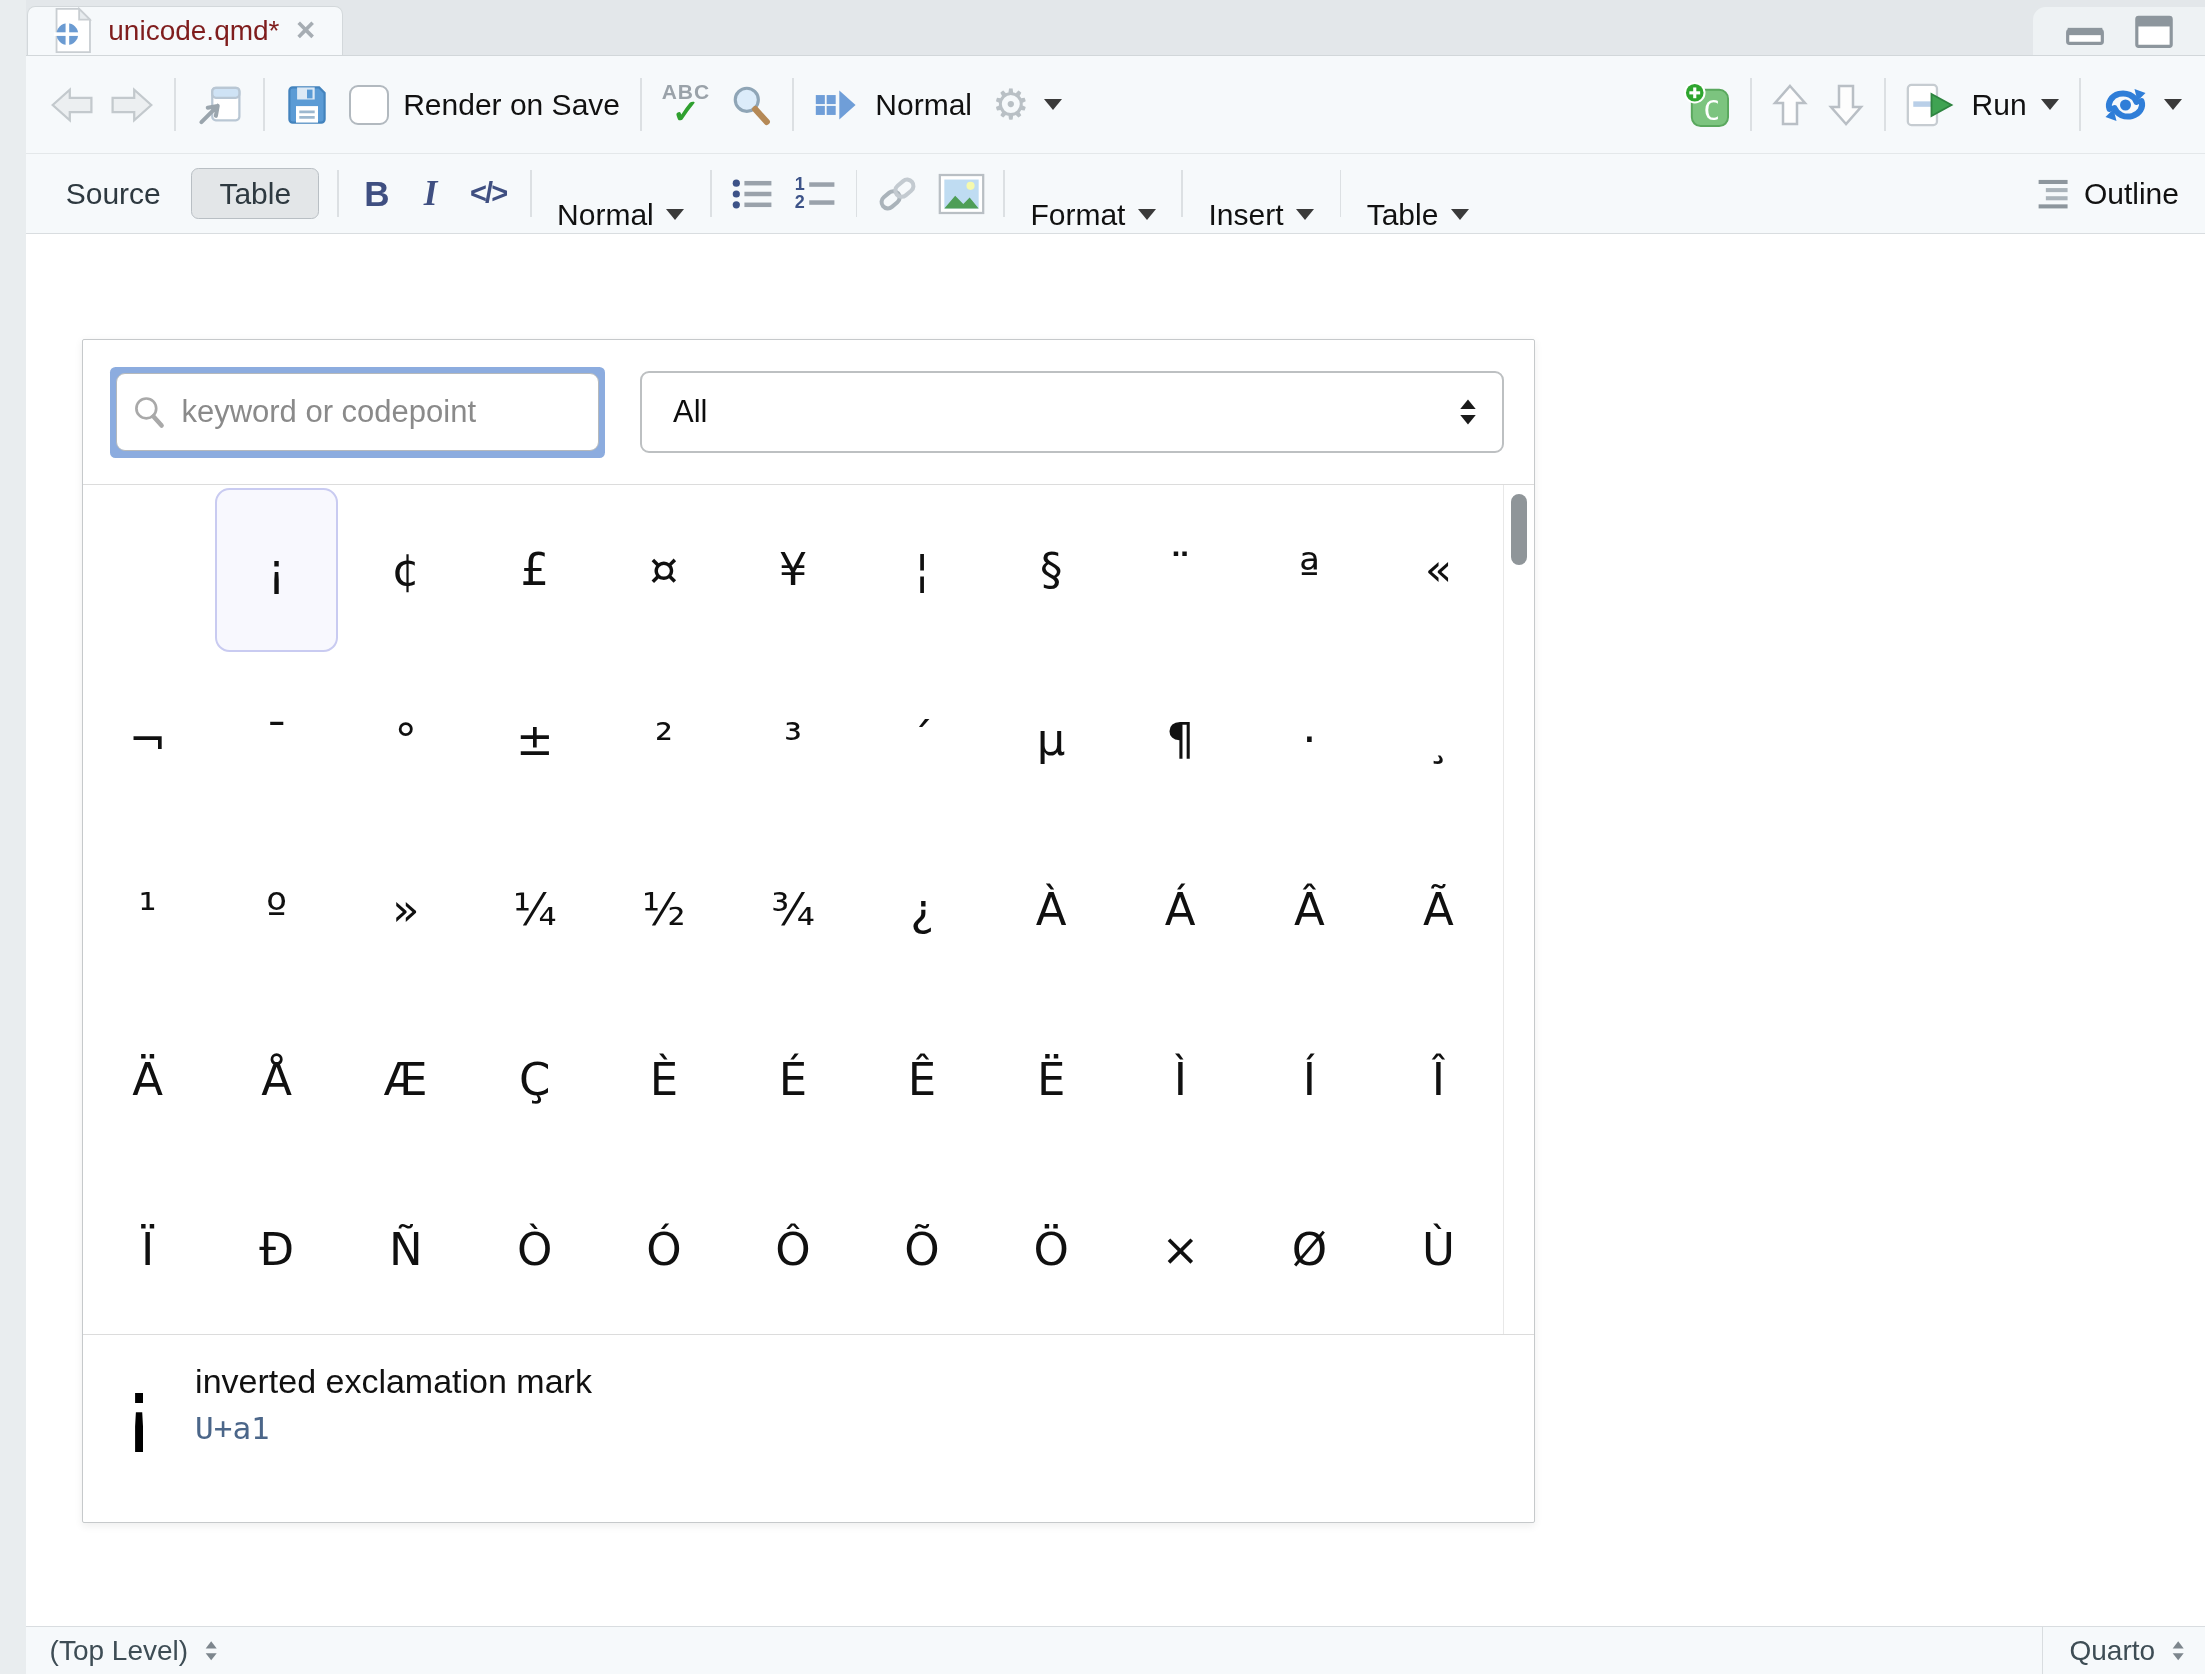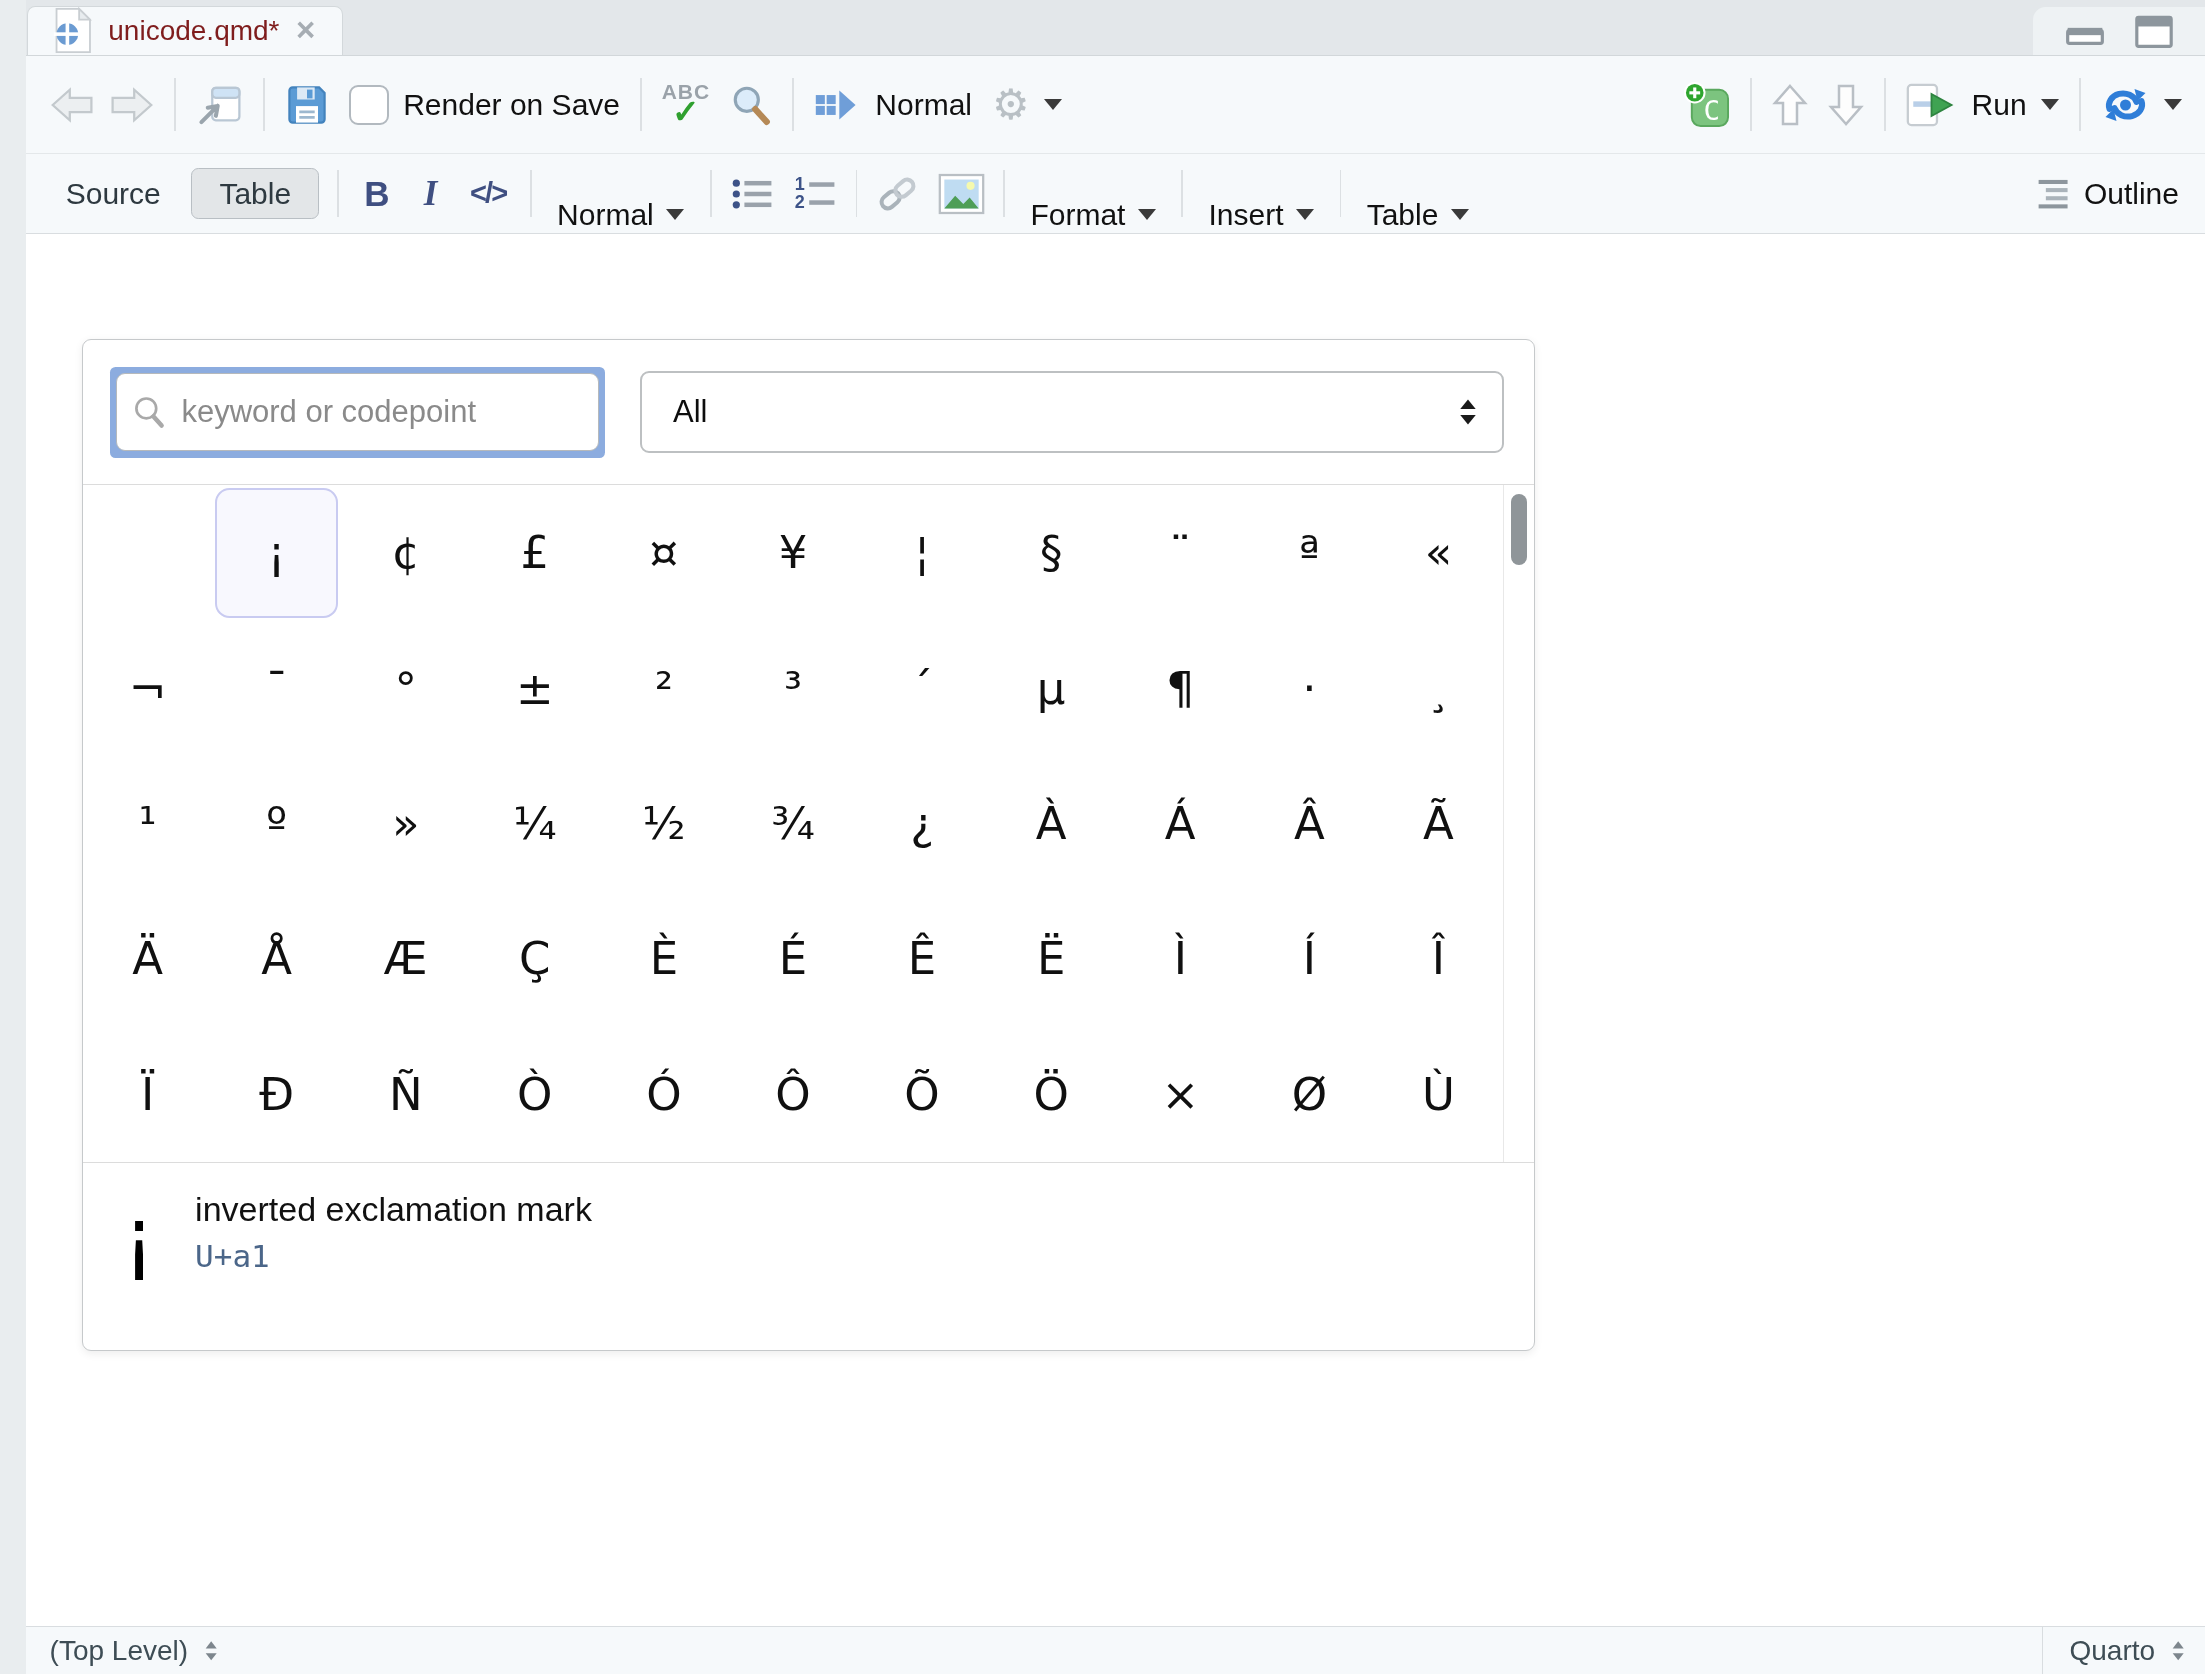--- a/index.html
+++ b/index.html
@@ -40,22 +40,22 @@
   .fmt-bold { font-size:35px; font-weight:800; color:#3f4f81; padding:0 7.3px; }
   .fmt-italic { font-size:35px; font-weight:bold; font-style:italic; font-family:"Liberation Serif",serif; color:#3f4f81; padding:0 9px; }
   .fmt-code { font-size:29px; font-weight:bold; color:#3f4f81; letter-spacing:-1.8px; padding:0 5.5px; }
   .menu-item { display:flex; align-items:center; gap:12.7px; padding:0 7.3px;margin-top:42px; }
   .outline-group { margin-left:auto; display:flex; align-items:center; gap:11px; }
 
   
   .editor { flex:1 1 auto; background:#fff; position:relative; }
 
   
-  .dialog { position:absolute; left:56px; top:105px; width:1453px; height:1012px; background:#fff;
-            border:1.8px solid #c6c9cb; border-radius:9px; box-shadow:0 2.7px 9px rgba(0,0,0,0.07);
+  .dialog { position:absolute; left:56px; top:105px; width:1453px; height:1184px; background:#fff;
+            border:1.8px solid #c6c9cb; border-radius:2px; box-shadow:0 2.7px 9px rgba(0,0,0,0.07);
             display:flex; flex-direction:column; overflow:hidden; }
   .dialog-header { height:145px; flex:0 0 auto; display:flex; align-items:center; padding:0 27px; gap:35px; border-bottom:0.9px solid #dcdcdc; }
   .search-ring { width:495px; height:91px; background:#8cacdf; border-radius:5.5px; padding:6.4px; flex:0 0 auto; position:relative; }
   .search-inner { position:relative; width:100%; height:100%; }
   .search-input { width:100%; height:100%; border:1.8px solid #b6b9bb; border-radius:9px; font-size:31px;
                   font-family:"Liberation Sans",sans-serif; color:#333; padding:0 18px 0 64px; outline:none; background:#fff; }
   .search-input::placeholder { color:#8a8a8a; }
   .search-glass { position:absolute; left:14.5px; top:50%; transform:translateY(-50%); }
   .select-box { width:864px; height:82px; border:2.7px solid #bdc0c2; border-radius:9px; background:#fff;
                 display:flex; align-items:center; padding:0 64px 0 31px; font-size:31px; color:#0d0d0d; position:relative; }

